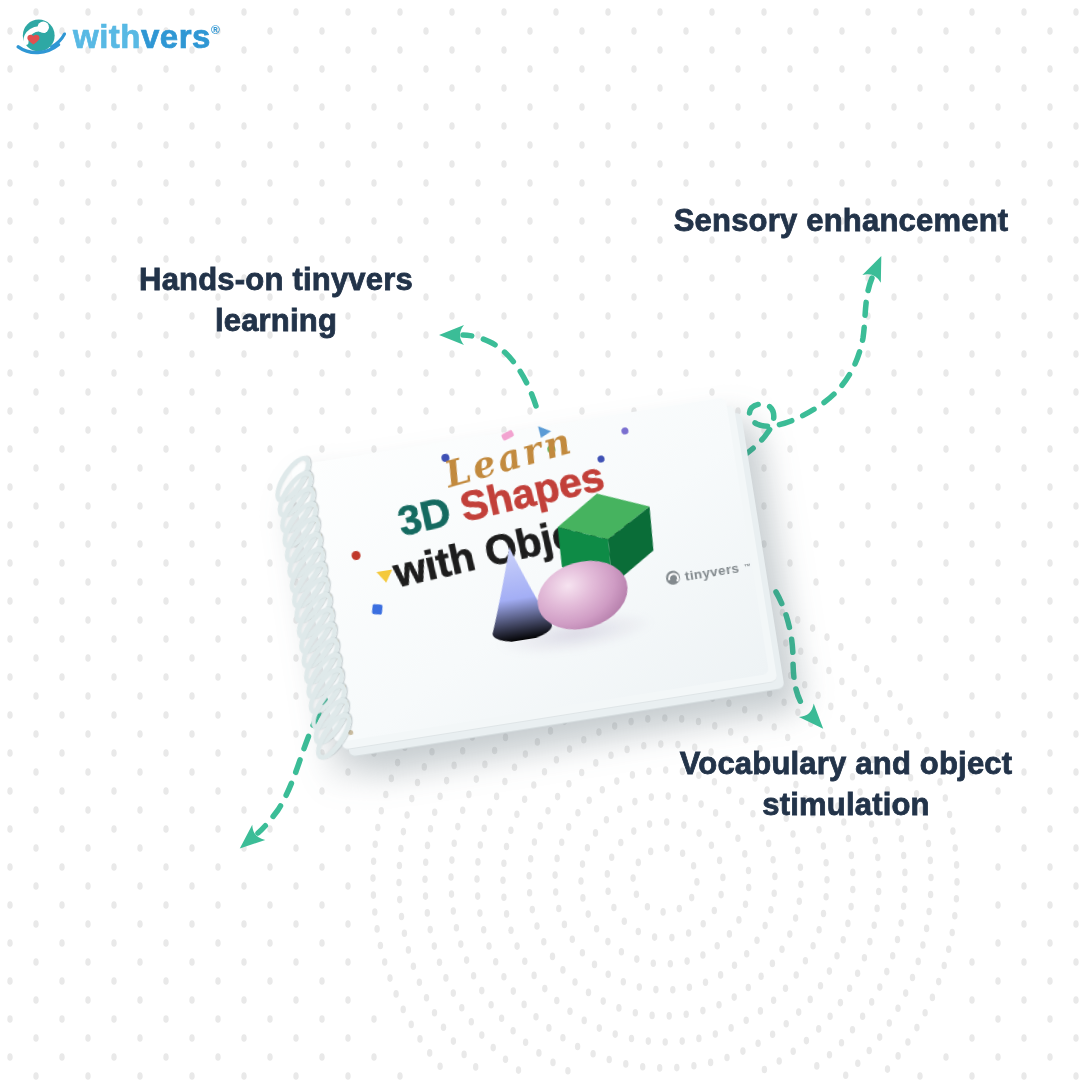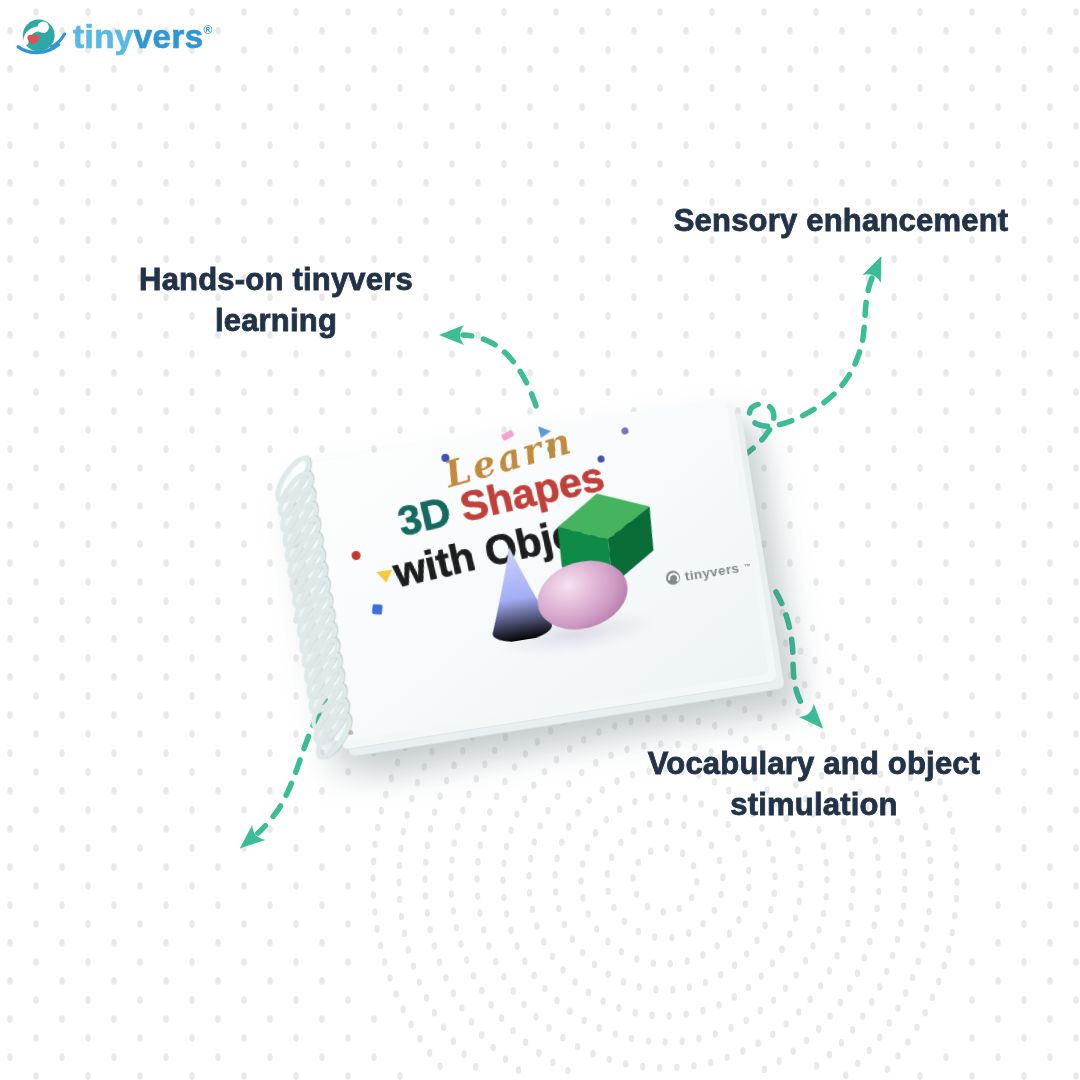--- a/index.html
+++ b/index.html
@@ -15,21 +15,21 @@
   .logo-tiny{color:var(--logoLight,#58b9e4);-webkit-text-stroke:.7px var(--logoLight,#58b9e4);}
   .logo-vers{color:var(--logoDark,#2f97d4);-webkit-text-stroke:.7px var(--logoDark,#2f97d4);}
   .logo-reg{font-size:12px;color:var(--logoDark,#2f97d4);vertical-align:14px;-webkit-text-stroke:0;}
 
   
   .callout{position:absolute;width:420px;text-align:center;z-index:4;
            color:var(--navy,#223349);font-weight:bold;font-size:31px;line-height:1.32;
            -webkit-text-stroke:.8px var(--navy,#223349);letter-spacing:.2px;}
   #callout-sensory{left:631px;top:201px;}
   #callout-hands-on{left:66px;top:260px;}
-  #callout-vocabulary{left:604px;top:744px;}
+  #callout-vocabulary{left:636px;top:744px;}
   #callout-spatial{left:62px;top:845px;}
 
   
   #arrows{position:absolute;left:0;top:0;z-index:2;}
   .dashpath{fill:none;stroke:var(--teal,#3bbd97);stroke-width:5.5;
             stroke-dasharray:13 12;stroke-linecap:round;}
   #arrows marker path{fill:var(--teal,#3bbd97);}
 
   
   .book{position:absolute;left:310px;top:430px;width:440px;height:280px;z-index:3;
@@ -1585,21 +1585,21 @@
 
   <div class="logo">
     <svg width="50" height="46" viewBox="0 0 66 58">
       <path d="M47,42 C56,37 61,31 64,25" stroke="#2f97d4" stroke-width="4" fill="none" stroke-linecap="round"></path>
       <circle cx="30" cy="27" r="21" fill="#2ea8a4"></circle>
       <circle cx="36" cy="16" r="7.5" fill="#ffffff"></circle>
       <path d="M13,36 a17,17 0 0,1 24,-16" stroke="#ffffff" stroke-width="7" fill="none" stroke-linecap="round"></path>
       <path d="M23,28 c-2.5,-3.5 -8,-2 -8,2.2 c0,3.3 4.5,5.6 8,8.8 c3.5,-3.2 8,-5.5 8,-8.8 c0,-4.2 -5.5,-5.7 -8,-2.2 Z" fill="#e14f4f"></path>
       <path d="M3,42 C18,53 40,52 56,39" stroke="#2f97d4" stroke-width="4.5" fill="none" stroke-linecap="round"></path>
     </svg>
-    <div class="logo-text"><span class="logo-tiny">tiny</span><span class="logo-vers">vers</span><span class="logo-reg">®</span></div>
+    <div class="logo-text"><span class="logo-tiny">with</span><span class="logo-vers">vers</span><span class="logo-reg">®</span></div>
   </div>
 
   <div class="callout" id="callout-sensory">
     <div>Sensory enhancement</div>
   </div>
   <div class="callout" id="callout-hands-on">
     <div>Hands-on tinyvers</div>
     <div>learning</div>
   </div>
   <div class="callout" id="callout-vocabulary">

